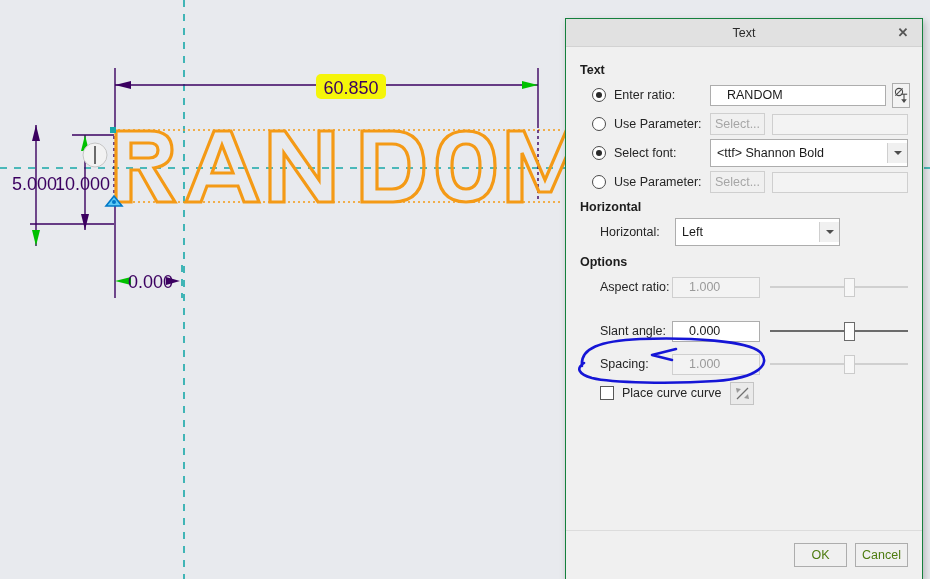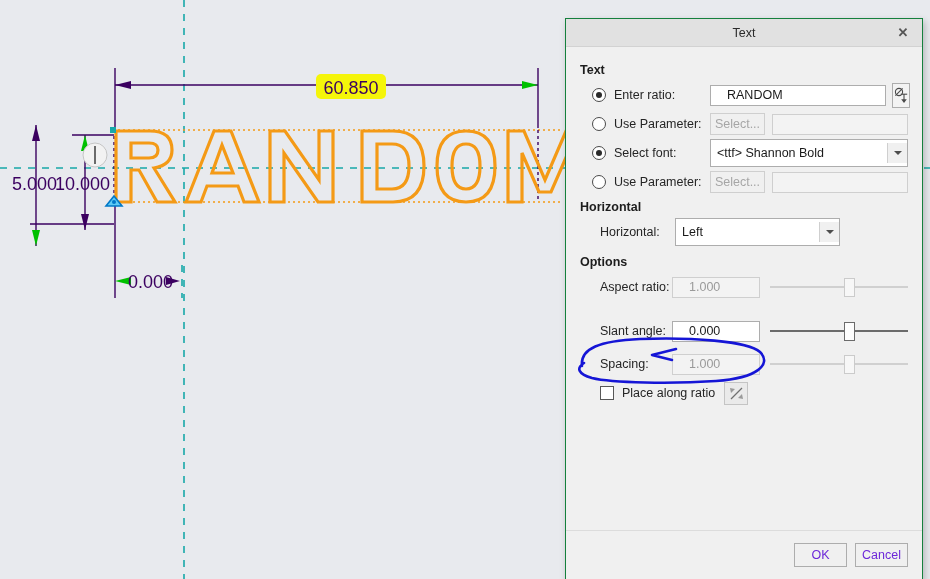--- a/index.html
+++ b/index.html
@@ -45,21 +45,21 @@
   .lbl.w{width:96px;flex:none;}
   .lbl.w2{width:72px;flex:none;}
   input[type=text]{
     font-family:"Liberation Sans",sans-serif;font-size:12.5px;
     border:1px solid #adadad;background:#fff;height:21px;box-sizing:border-box;
     padding:0 16px;color:#1a1a1a;outline:none;
   }
   input[type=text].dis{background:#f3f3f3;color:#9a9a9a;border:1px solid #cfcfcf;}
   .btn{
     border:1px solid #adadad;background:#f0f0f0;height:22px;box-sizing:border-box;
-    font-family:"Liberation Sans",sans-serif;font-size:12.5px;color:#6d28d9;
+    font-family:"Liberation Sans",sans-serif;font-size:12.5px;color:#4d7c0f;
     display:flex;align-items:center;justify-content:center;cursor:pointer;
   }
   .btn.dis{color:#a6a6a6;border:1px solid #cfcfcf;background:#f0f0f0;cursor:default;}
   .sym-btn{width:24px;height:23px;border:1px solid #adadad;background:#f3f3f3;
     display:flex;align-items:center;justify-content:center;cursor:pointer;}
   .combo{
     position:relative;height:28px;border:1px solid #adadad;background:#fff;
     display:flex;align-items:center;box-sizing:border-box;cursor:pointer;
   }
   .combo .val{padding-left:6px;font-size:12.5px;color:#1a1a1a;flex:1;
@@ -261,21 +261,21 @@
       <input type="text" class="dis" style="width: 88px;" value="1.000">
       <div class="slider">
         <div class="track dis"></div>
         <div class="thumb dis" style="left:74px;"></div>
       </div>
     </div>
 
     <div class="row" style="margin-bottom:8px;">
       <span class="lbl" style="width:20px;flex:none;"></span>
       <div class="chk"></div>
-      <span class="lbl">Place along ratio</span>
+      <span class="lbl">Place curve curve</span>
       <div class="sym-btn" style="margin-left:9px;width:22px;height:21px;background:#eaeaea;border:1px solid #c4c4c4;">
         <svg width="15" height="15" viewBox="0 0 15 15">
           <line x1="2" y1="13" x2="13" y2="2" stroke="#707070" stroke-width="1.3"></line>
           <polygon points="1,2 6,3 2,7" fill="#9a9a9a"></polygon>
           <polygon points="14,13 9,12 13,8" fill="#9a9a9a"></polygon>
         </svg>
       </div>
     </div>
 
 

